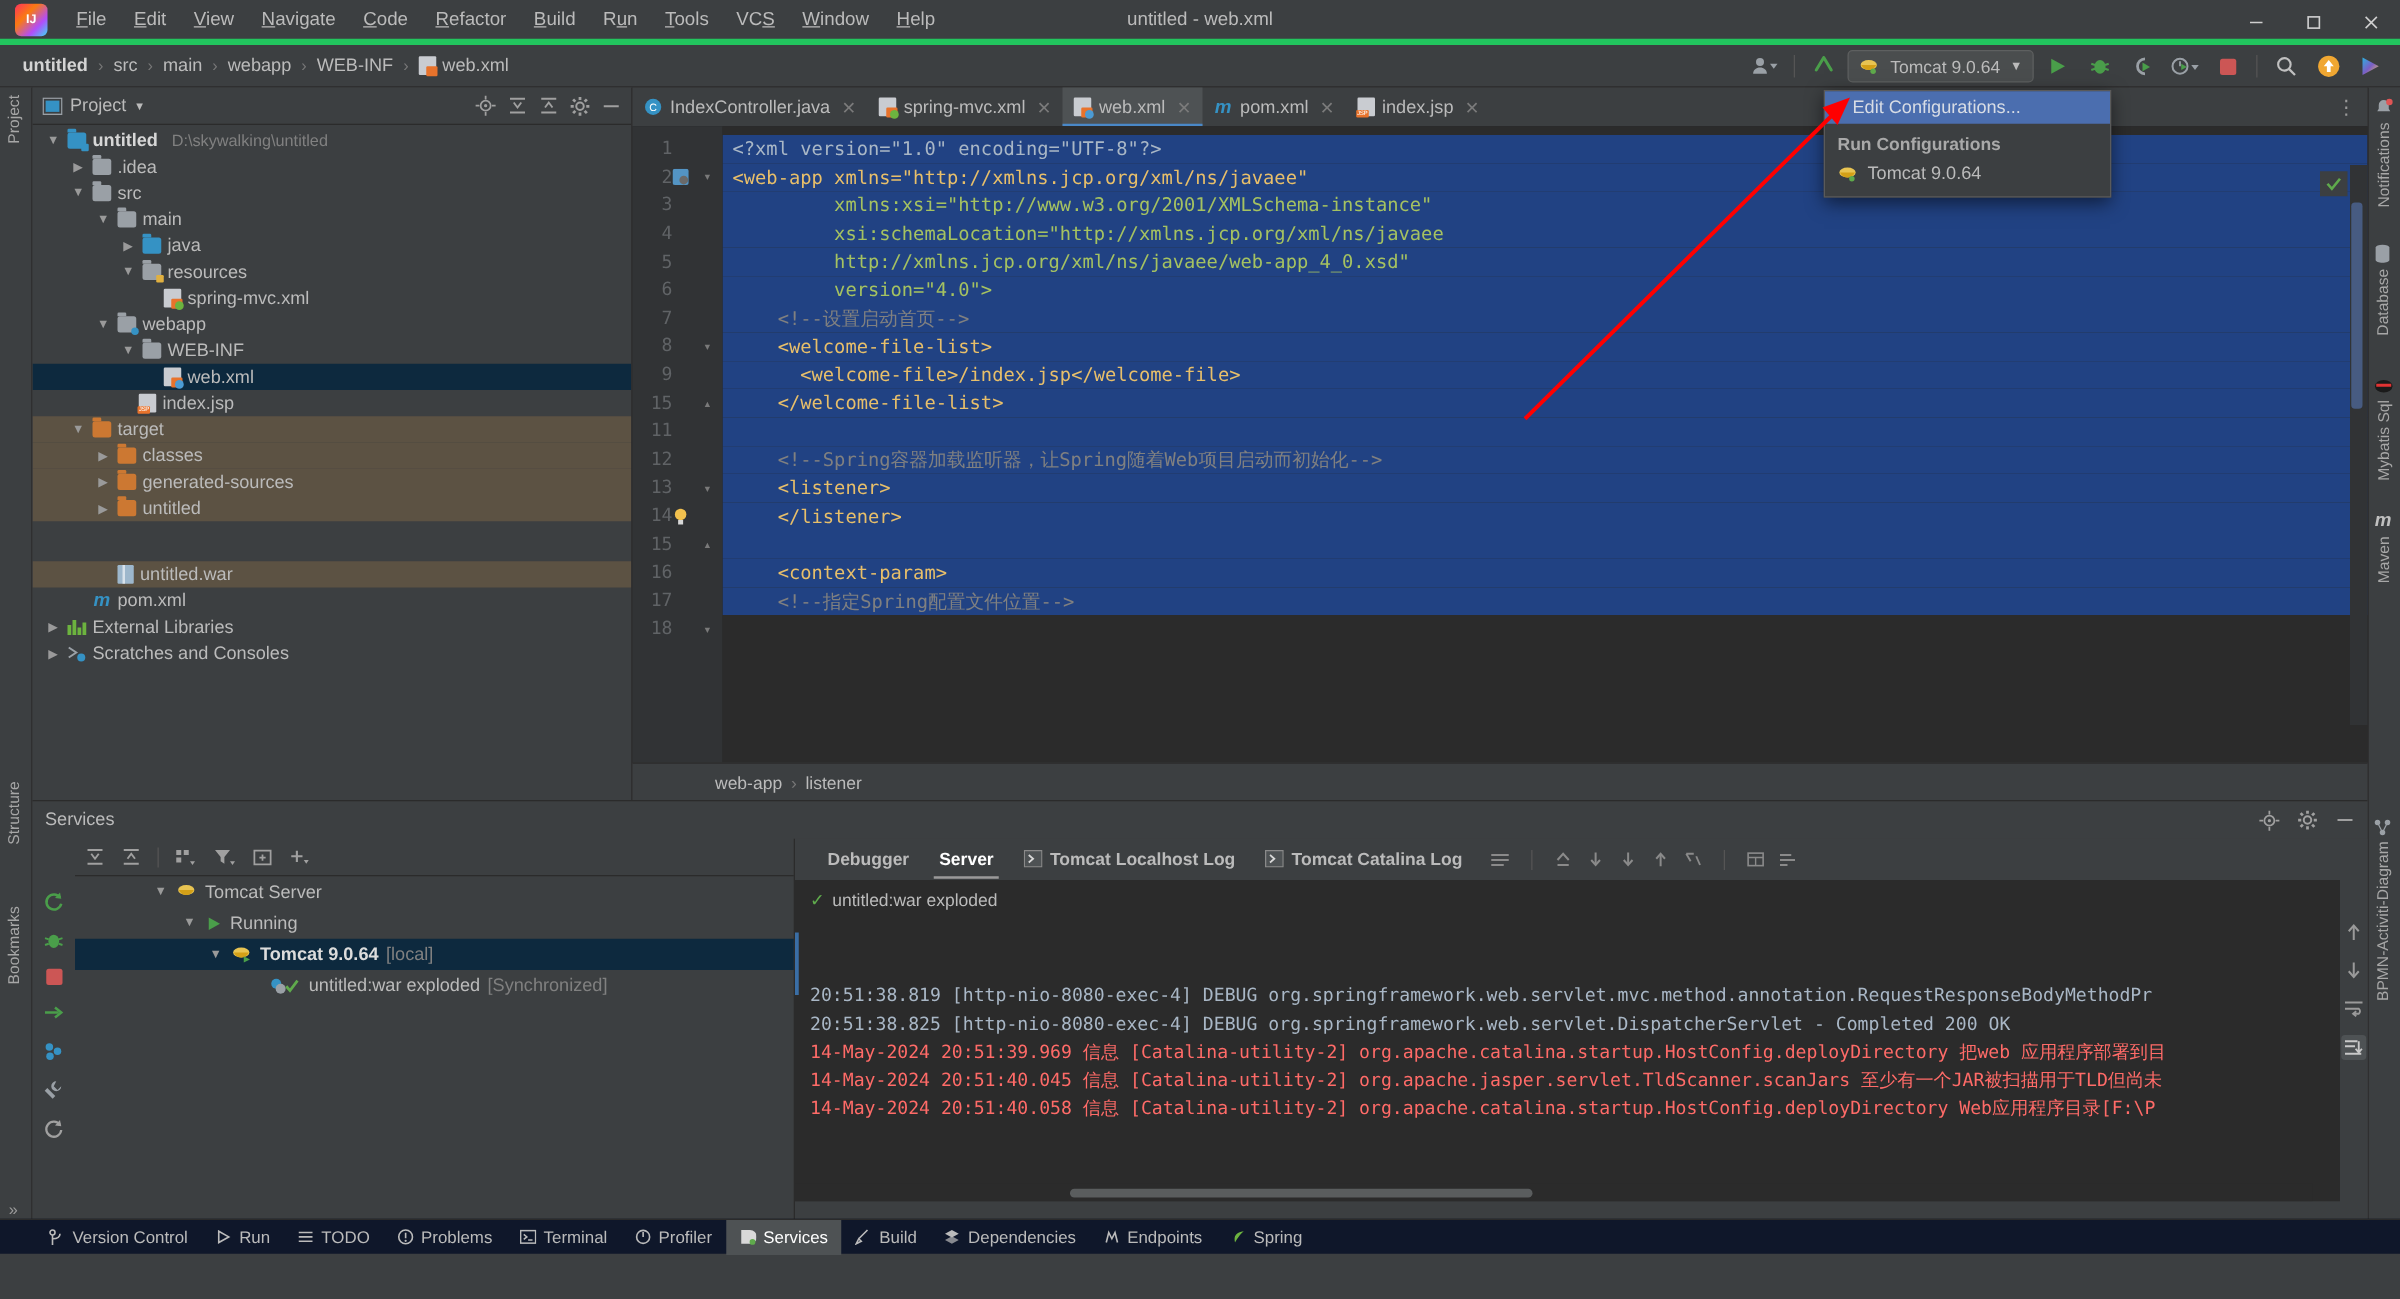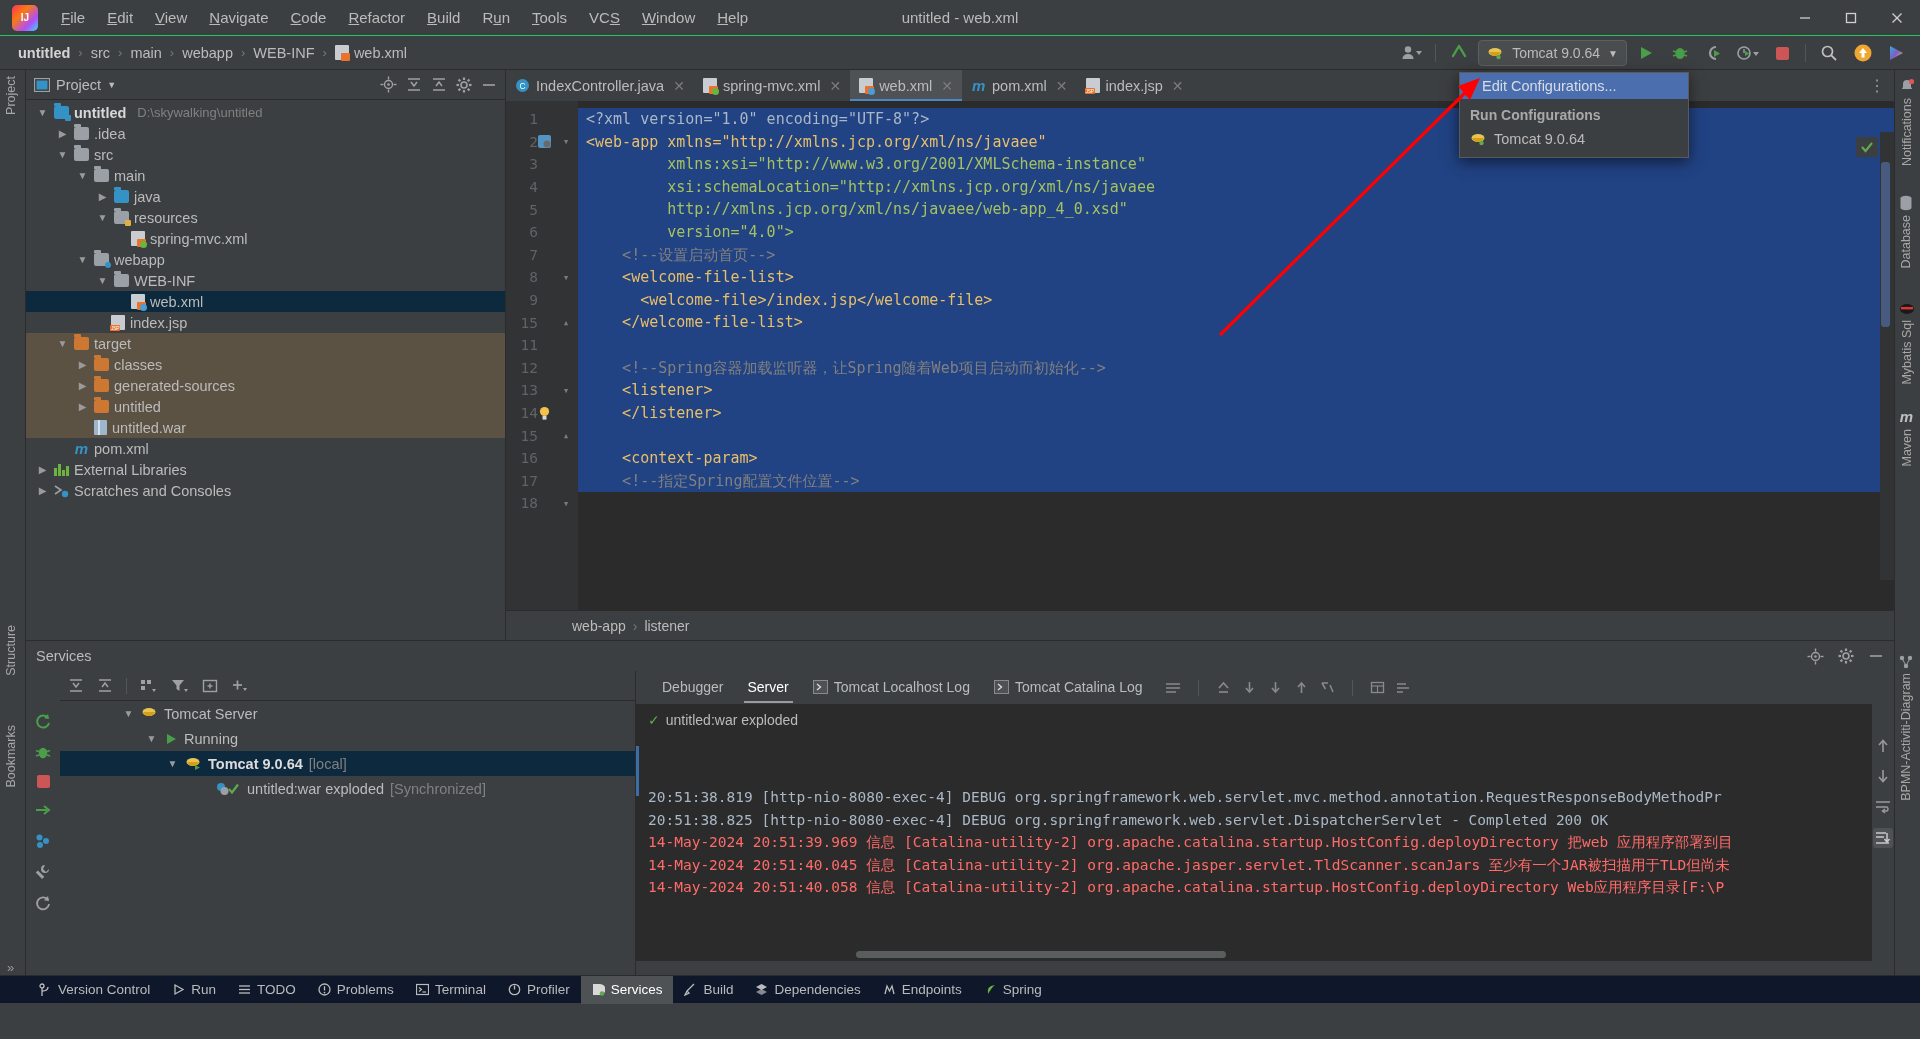--- a/index.html
+++ b/index.html
@@ -9,21 +9,21 @@
     font-family: "Liberation Sans", sans-serif;
     color: #bbbbbb;
     overflow: hidden;
   }
   #app { position: relative; width: 1920px; height: 1039px; }
 
   
   .menubar {
     position: absolute; top: 0; left: 0; width: 1920px; height: 36px;
     background: #3c3f41; display: flex; align-items: center;
-    border-bottom: 1px solid #22c55e;
+    border-bottom: 5px solid #22c55e;
   }
   .ij-logo {
     width: 26px; height: 26px; margin-left: 12px; margin-right: 12px;
     border-radius: 5px;
     background: linear-gradient(135deg,#fe315d 0%,#f97a12 35%,#b24df9 70%,#3bd9f5 100%);
     position: relative;
   }
   .ij-logo::after {
     content: "IJ"; position: absolute; inset: 0;
     display: flex; align-items: center; justify-content: center;
@@ -198,21 +198,21 @@
   .svc-runbar { width: 34px; display: flex; flex-direction: column; align-items: center; gap: 13px; padding-top: 42px; flex:0 0 auto; }
   .svc-tree { width: 576px; border-right: 1px solid #2b2b2b; flex: 0 0 auto; position: relative;}
   .svc-toolbar { height: 30px; display: flex; align-items: center; gap: 13px; padding-left: 8px; color:#a0a0a0; border-bottom:1px solid #2b2b2b;}
   .svc-node { height: 25px; display: flex; align-items: center; gap: 6px; font-size: 14.5px; color: #bbbbbb; white-space: nowrap; }
   .svc-node.sel { background: #0d293e; }
   .svc-node .dim { color: #808080; }
   .svc-node .bold { font-weight: bold; color: #dcdcdc; }
 
   .svc-console { flex: 1; position: relative; background: #3c3f41; min-width:0; }
   .console-tabs { height: 33px; display: flex; align-items: center; gap: 0; padding-left: 14px; }
-  .ctab { font-size: 14px; color: #bbbbbb; padding: 7px 12px 8px 12px; position: relative; display:flex; align-items:center; gap:6px;}
+  .ctab { font-size: 14px; color: #bbbbbb; padding: 7px 12px 8px 12px; position: relative; display:flex; align-items:center; gap:6px;font-weight:bold;}
   .ctab.active { color: #ffffff; }
   .ctab.active::after { content:""; position:absolute; left:8px; right:8px; bottom:0; height:2px; background:#9a9a9a; }
   .ctab-icons { display: flex; align-items: center; gap: 11px; margin-left: 10px; color: #8a8a8a; }
   .ctab-sep { width:1px; height:16px; background:#555; margin:0 6px; }
 
   .console-body { position: absolute; top: 33px; left: 0; right: 22px; bottom: 22px; background: #2b2b2b; overflow: hidden; }
   .status-line { font-size: 14px; color: #bbbbbb; padding: 8px 0 0 12px; display:flex; align-items:center; gap:6px;}
   .log-area { font-family: "DejaVu Sans Mono", monospace; font-size: 14.5px; padding-top: 58px; }
   .log-line { height: 22.5px; line-height: 22.5px; white-space: pre; padding-left: 12px; color: #a9b7c6; }
   .log-line.err { color: #ff6b68; }
@@ -618,21 +618,21 @@
         <span class="fico orange"></span>
         <span class="tname">generated-sources</span>
       </div>
 
       <div class="tnode tgt" style="padding-left:50px;">
         <span class="twist">▶</span>
         <span class="fico orange"></span>
         <span class="tname">untitled</span>
       </div>
 
-      <div class="tnode tgt" style="padding-left:68px;">
+      <div class="tnode tgt" style="padding-left:68px;margin-top:32px;">
         <span class="warico"></span>
         <span class="tname">untitled.war</span>
       </div>
 
       <div class="tnode" style="padding-left:48px;">
         <span class="mico">m</span>
         <span class="tname">pom.xml</span>
       </div>
 
       <div class="tnode" style="padding-left:10px;">

